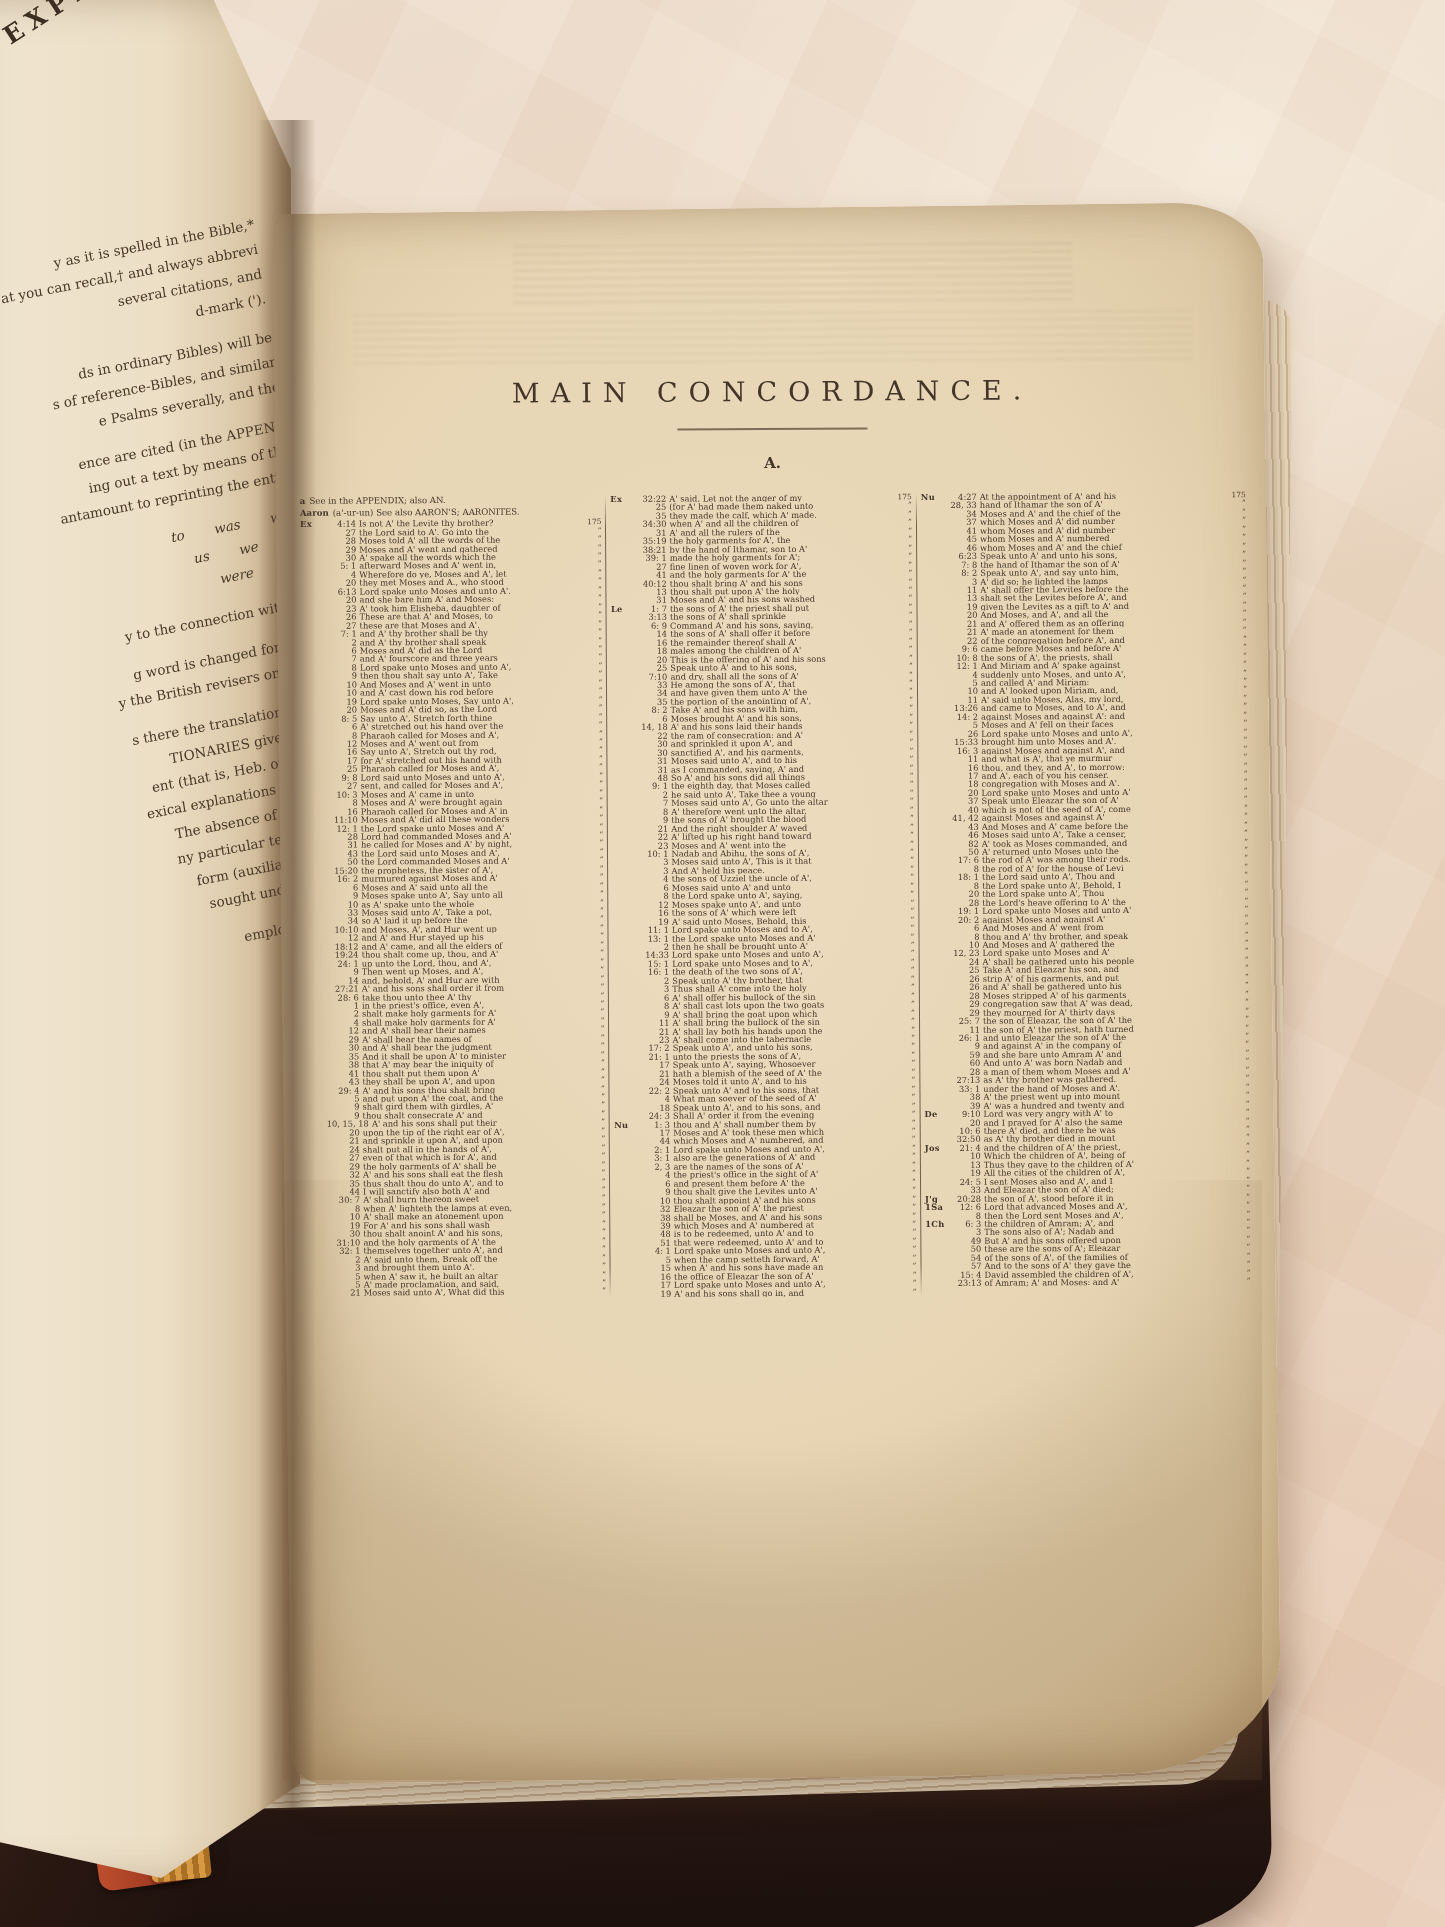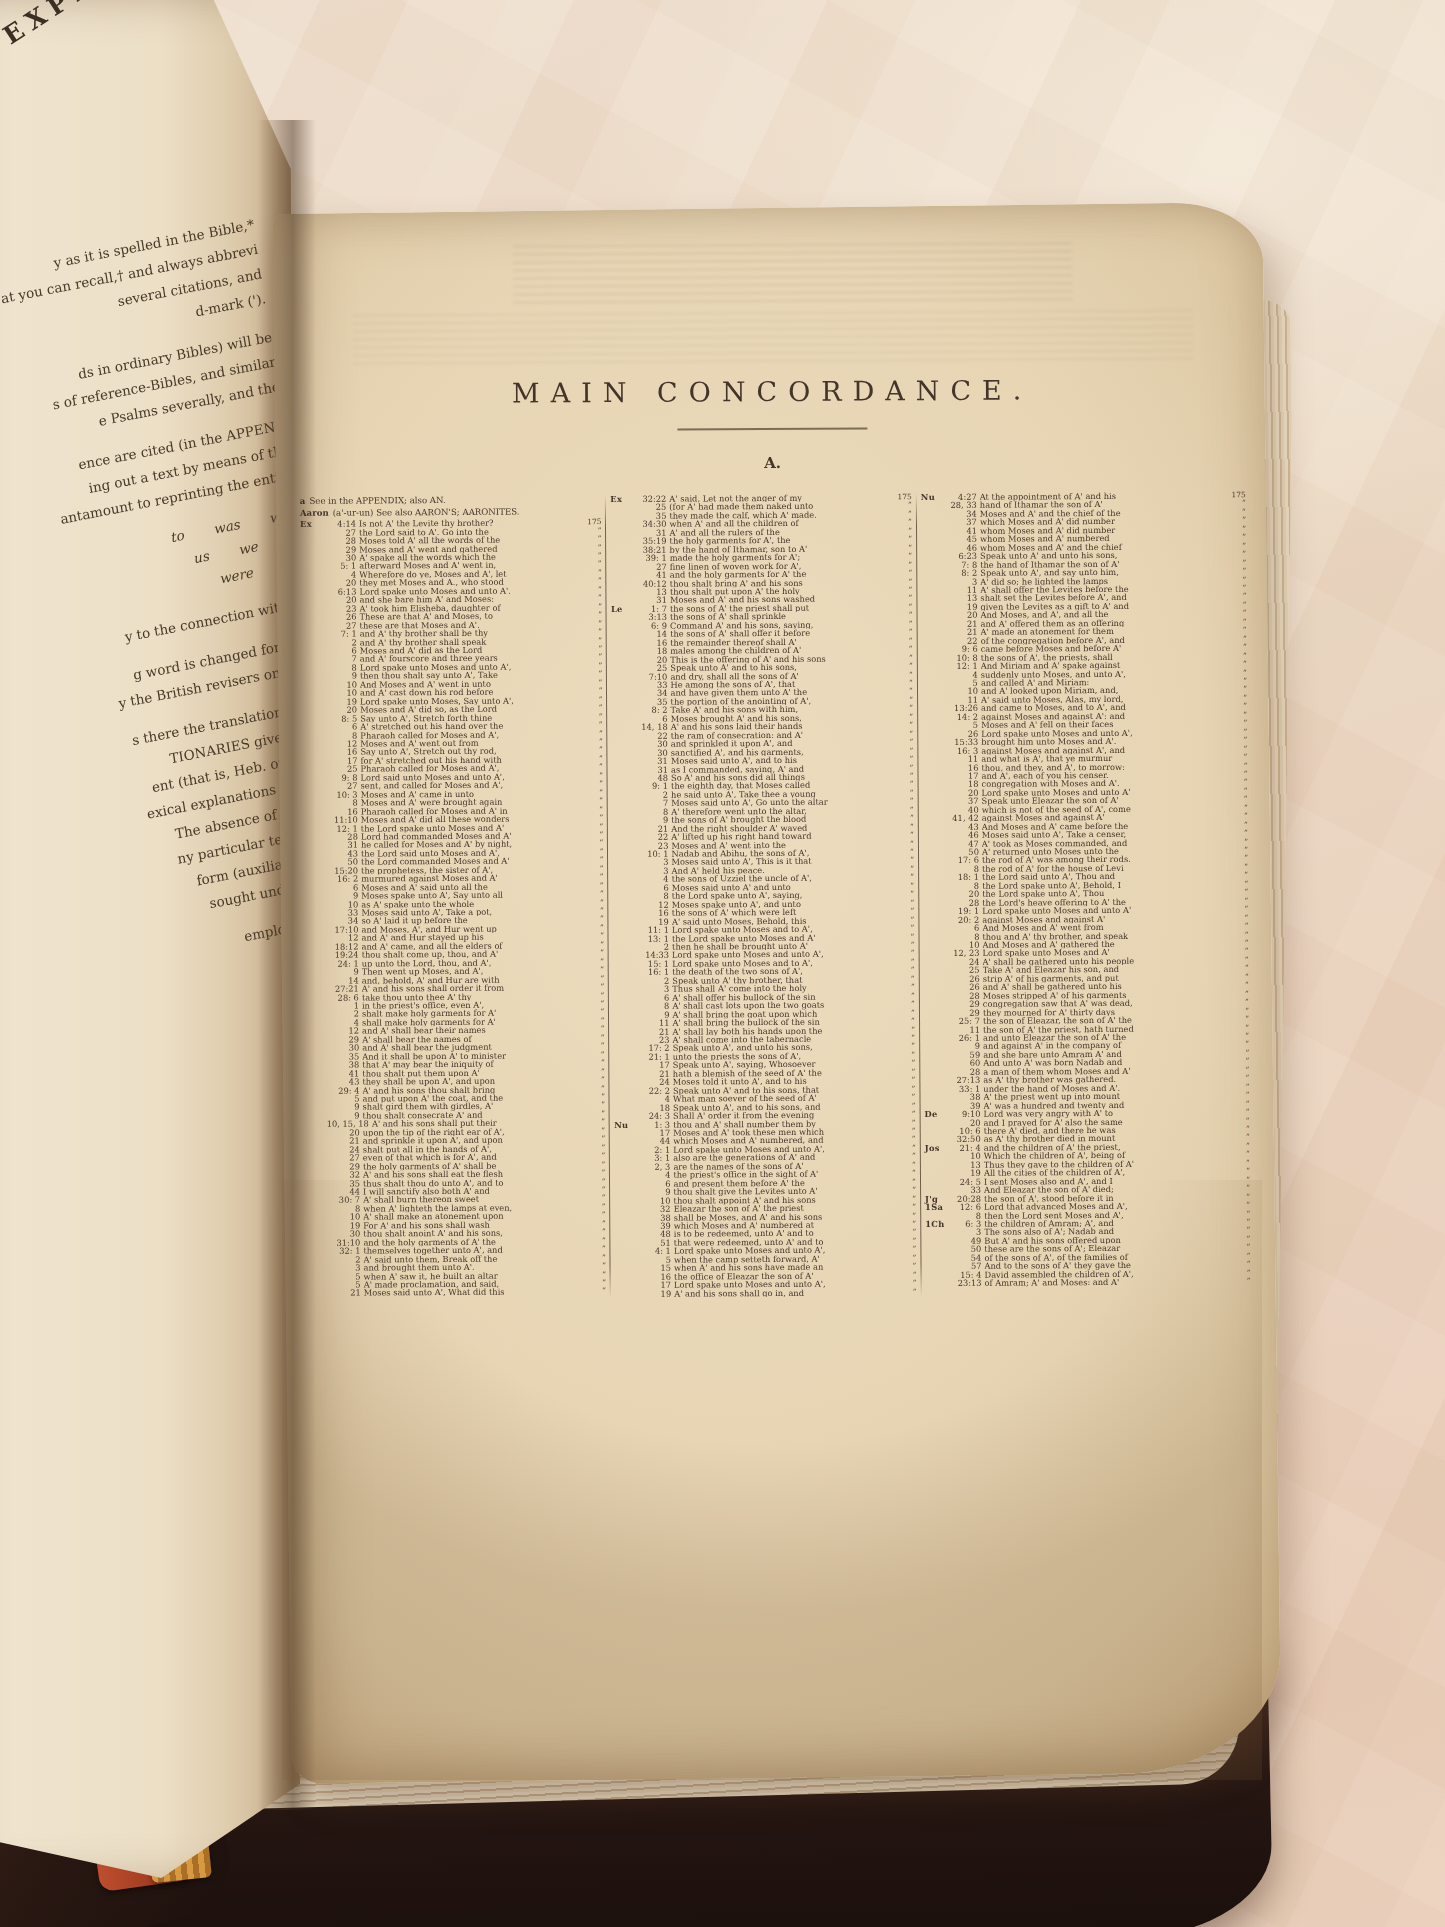--- a/index.html
+++ b/index.html
@@ -455,21 +455,21 @@
               <span class="d">”</span>
             </div>
             <div class="cl">
               <span class="b"></span>
               <span class="r">34</span>
               <span class="t">so A' laid it up before the</span>
               <span class="d">”</span>
             </div>
             <div class="cl">
               <span class="b"></span>
-              <span class="r">17:10</span>
+              <span class="r">10:10</span>
               <span class="t">and Moses, A', and Hur went up</span>
               <span class="d">”</span>
             </div>
             <div class="cl">
               <span class="b"></span>
               <span class="r">12</span>
               <span class="t">and A' and Hur stayed up his</span>
               <span class="d">”</span>
             </div>
             <div class="cl">
@@ -1541,21 +1541,21 @@
               <span class="d">”</span>
             </div>
             <div class="cl">
               <span class="b"></span>
               <span class="r">46</span>
               <span class="t">Moses said unto A', Take a censer,</span>
               <span class="d">”</span>
             </div>
             <div class="cl">
               <span class="b"></span>
-              <span class="r">47</span>
+              <span class="r">82</span>
               <span class="t">A' took as Moses commanded, and</span>
               <span class="d">”</span>
             </div>
             <div class="cl">
               <span class="b"></span>
               <span class="r">50</span>
               <span class="t">A' returned unto Moses unto the</span>
               <span class="d">”</span>
             </div>
             <div class="cl">

